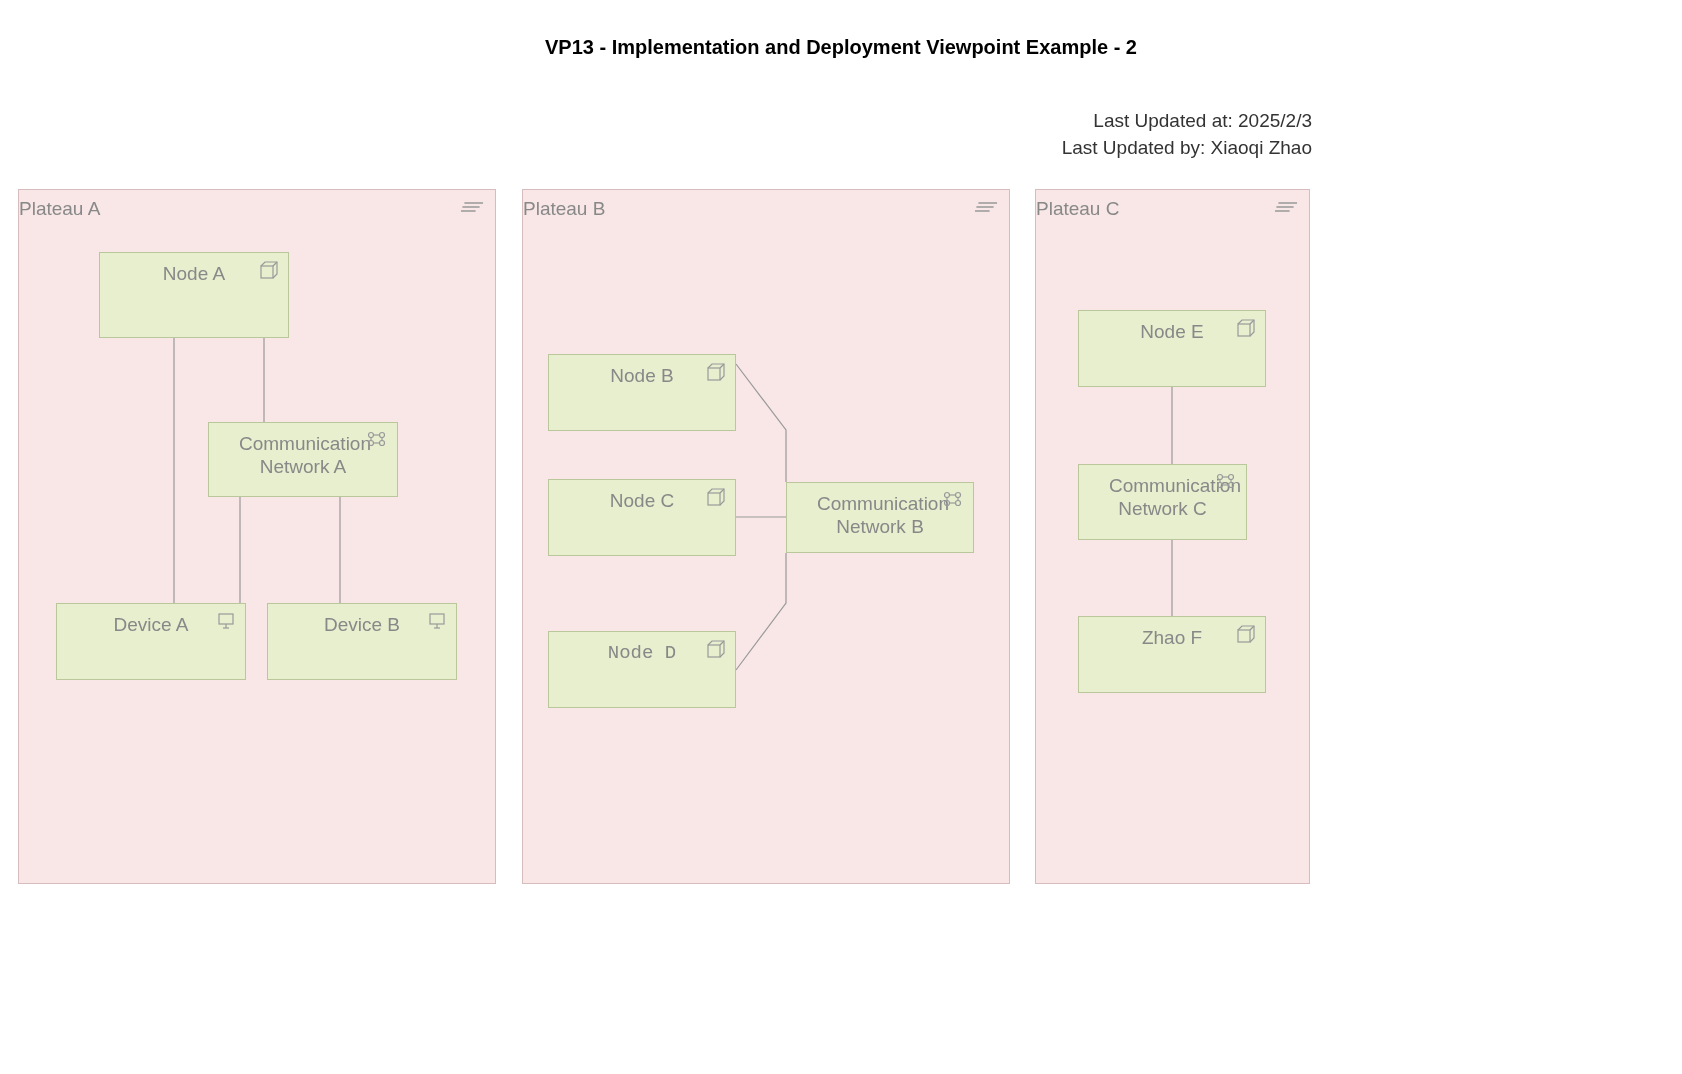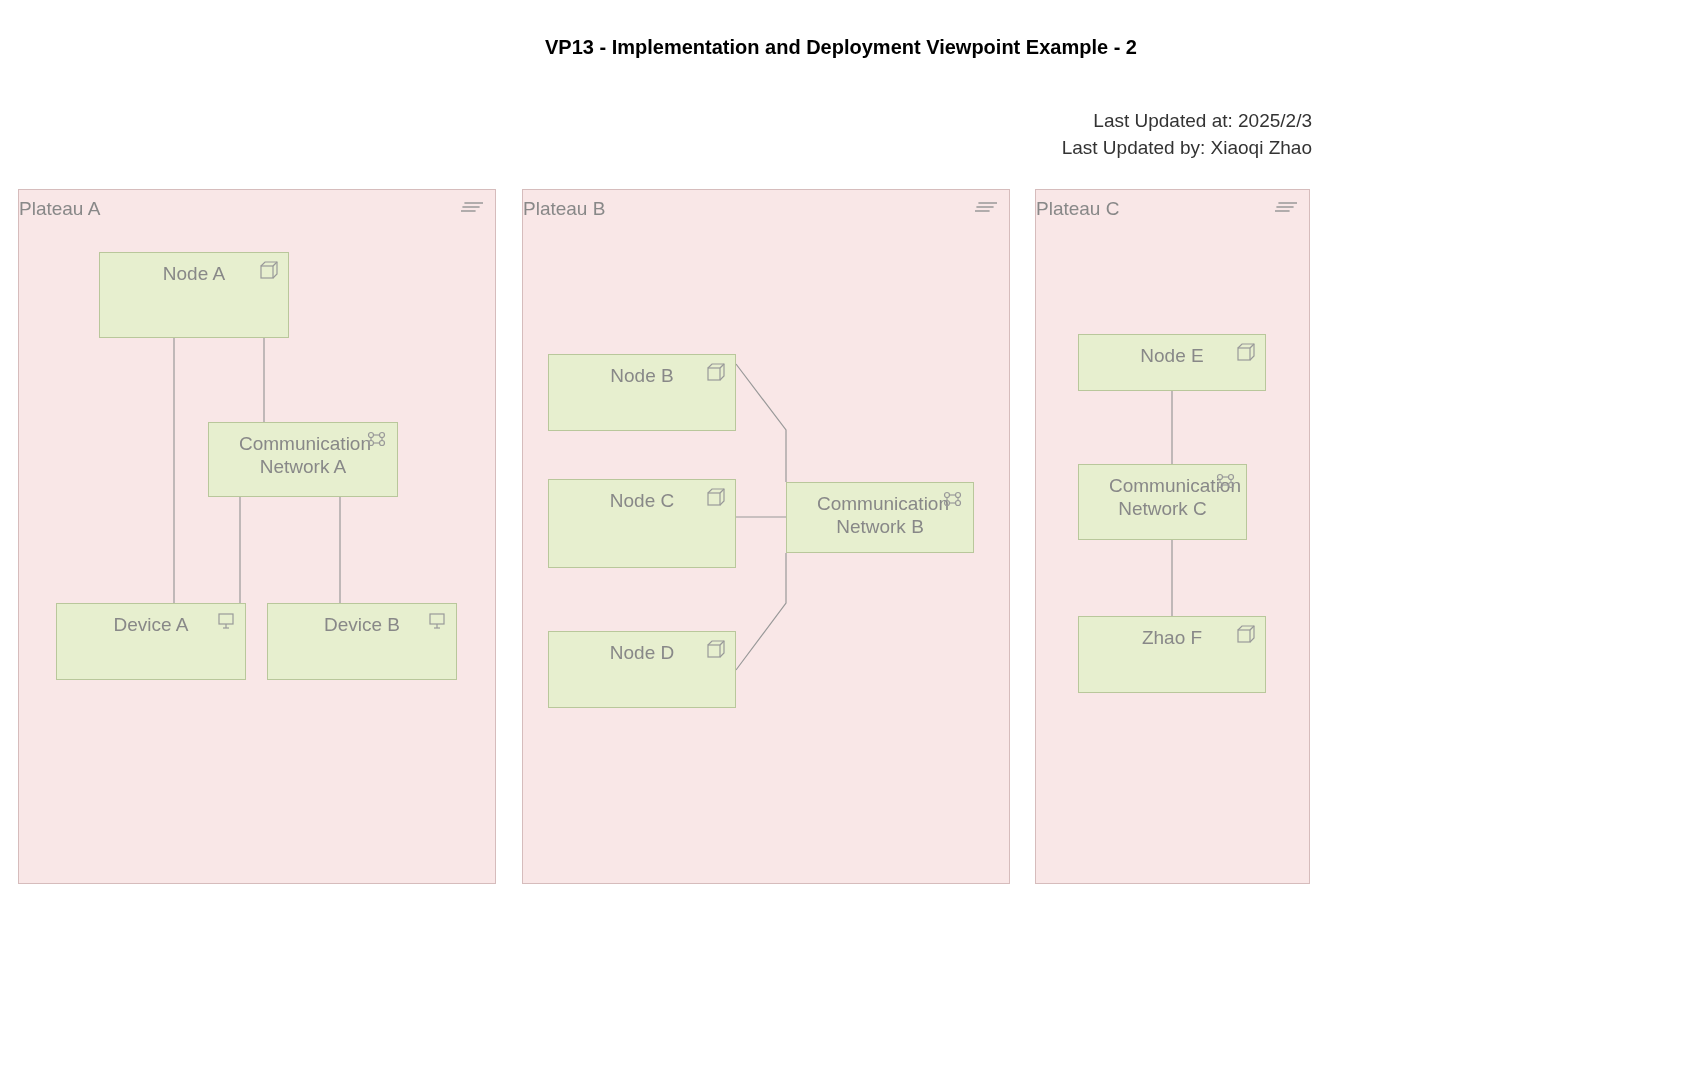--- a/index.html
+++ b/index.html
@@ -215,34 +215,34 @@
       <svg width="18" height="18">
           <g stroke="#999" stroke-width="1.2" fill="none">
             <rect x="1" y="5" width="12" height="12"></rect>
             <polyline points="1,5 5,1 17,1 17,13 13,17"></polyline>
             <line x1="13" y1="5" x2="17" y2="1"></line>
           </g>
         </svg>
     </span>
   </div>
 
-  <div class="node" style="left:548px; top:479px; width:188px; height:89px;">
+  <div class="node" style="left:548px; top:479px; width:188px; height:77px;">
     <div class="node-title">Node C</div>
     <span class="node-icon">
       <svg width="18" height="18">
           <g stroke="#999" stroke-width="1.2" fill="none">
             <rect x="1" y="5" width="12" height="12"></rect>
             <polyline points="1,5 5,1 17,1 17,13 13,17"></polyline>
             <line x1="13" y1="5" x2="17" y2="1"></line>
           </g>
         </svg>
     </span>
   </div>
 
-  <div class="node" style="left:548px; top:631px; width:188px; height:77px;">
+  <div class="node" style="left:548px; top:631px; width:188px; height:77px;font-family:Liberation Mono, monospace;">
     <div class="node-title">Node D</div>
     <span class="node-icon">
       <svg width="18" height="18">
           <g stroke="#999" stroke-width="1.2" fill="none">
             <rect x="1" y="5" width="12" height="12"></rect>
             <polyline points="1,5 5,1 17,1 17,13 13,17"></polyline>
             <line x1="13" y1="5" x2="17" y2="1"></line>
           </g>
         </svg>
     </span>
@@ -259,21 +259,21 @@
             <circle cx="15" cy="12" r="2.5"></circle>
             <line x1="6" y1="4" x2="13" y2="4"></line>
             <line x1="6" y1="12" x2="13" y2="12"></line>
             <line x1="4" y1="6" x2="4" y2="10"></line>
             <line x1="15" y1="6" x2="15" y2="10"></line>
           </g>
         </svg>
     </span>
   </div>
 
-  <div class="node" style="left:1078px; top:310px; width:188px; height:57px;margin-top:24px;">
+  <div class="node" style="left:1078px; top:310px; width:188px; height:77px;">
     <div class="node-title">Node E</div>
     <span class="node-icon">
       <svg width="18" height="18">
           <g stroke="#999" stroke-width="1.2" fill="none">
             <rect x="1" y="5" width="12" height="12"></rect>
             <polyline points="1,5 5,1 17,1 17,13 13,17"></polyline>
             <line x1="13" y1="5" x2="17" y2="1"></line>
           </g>
         </svg>
     </span>

